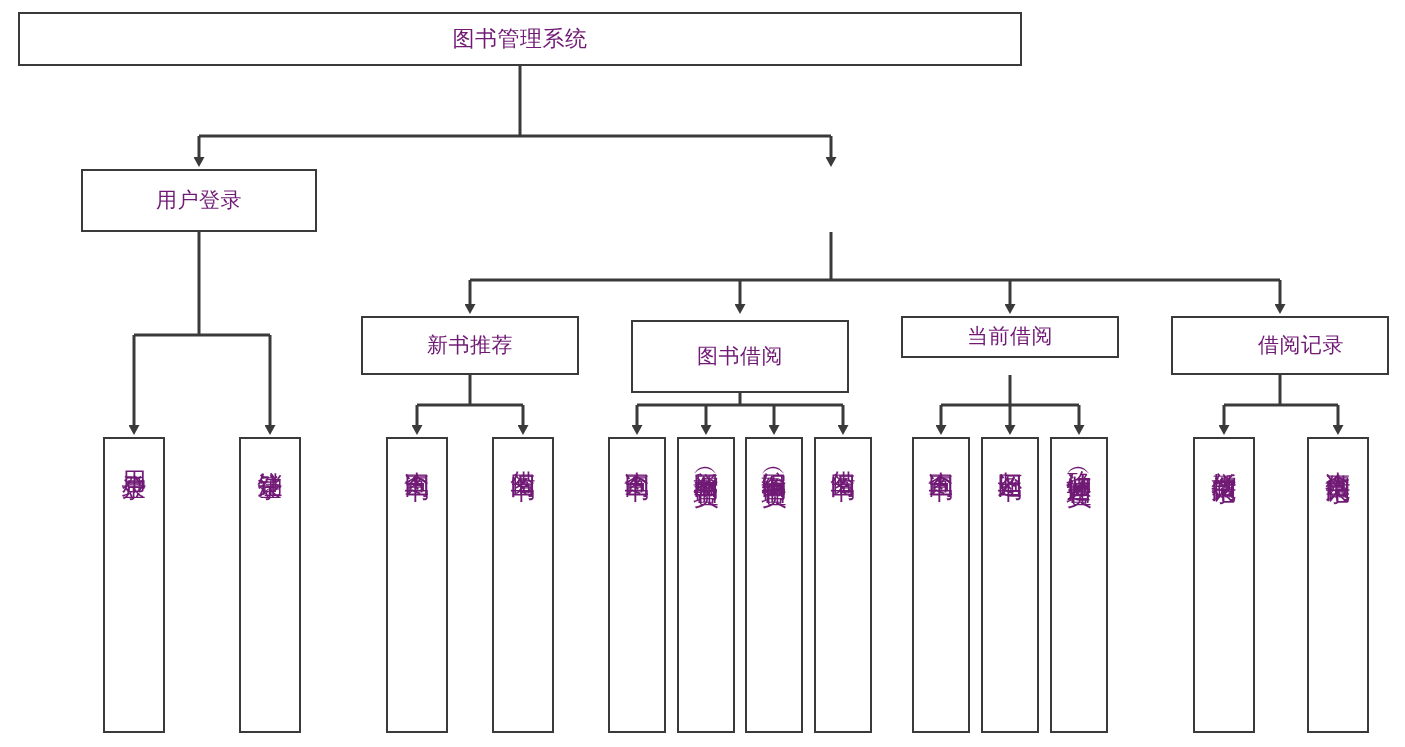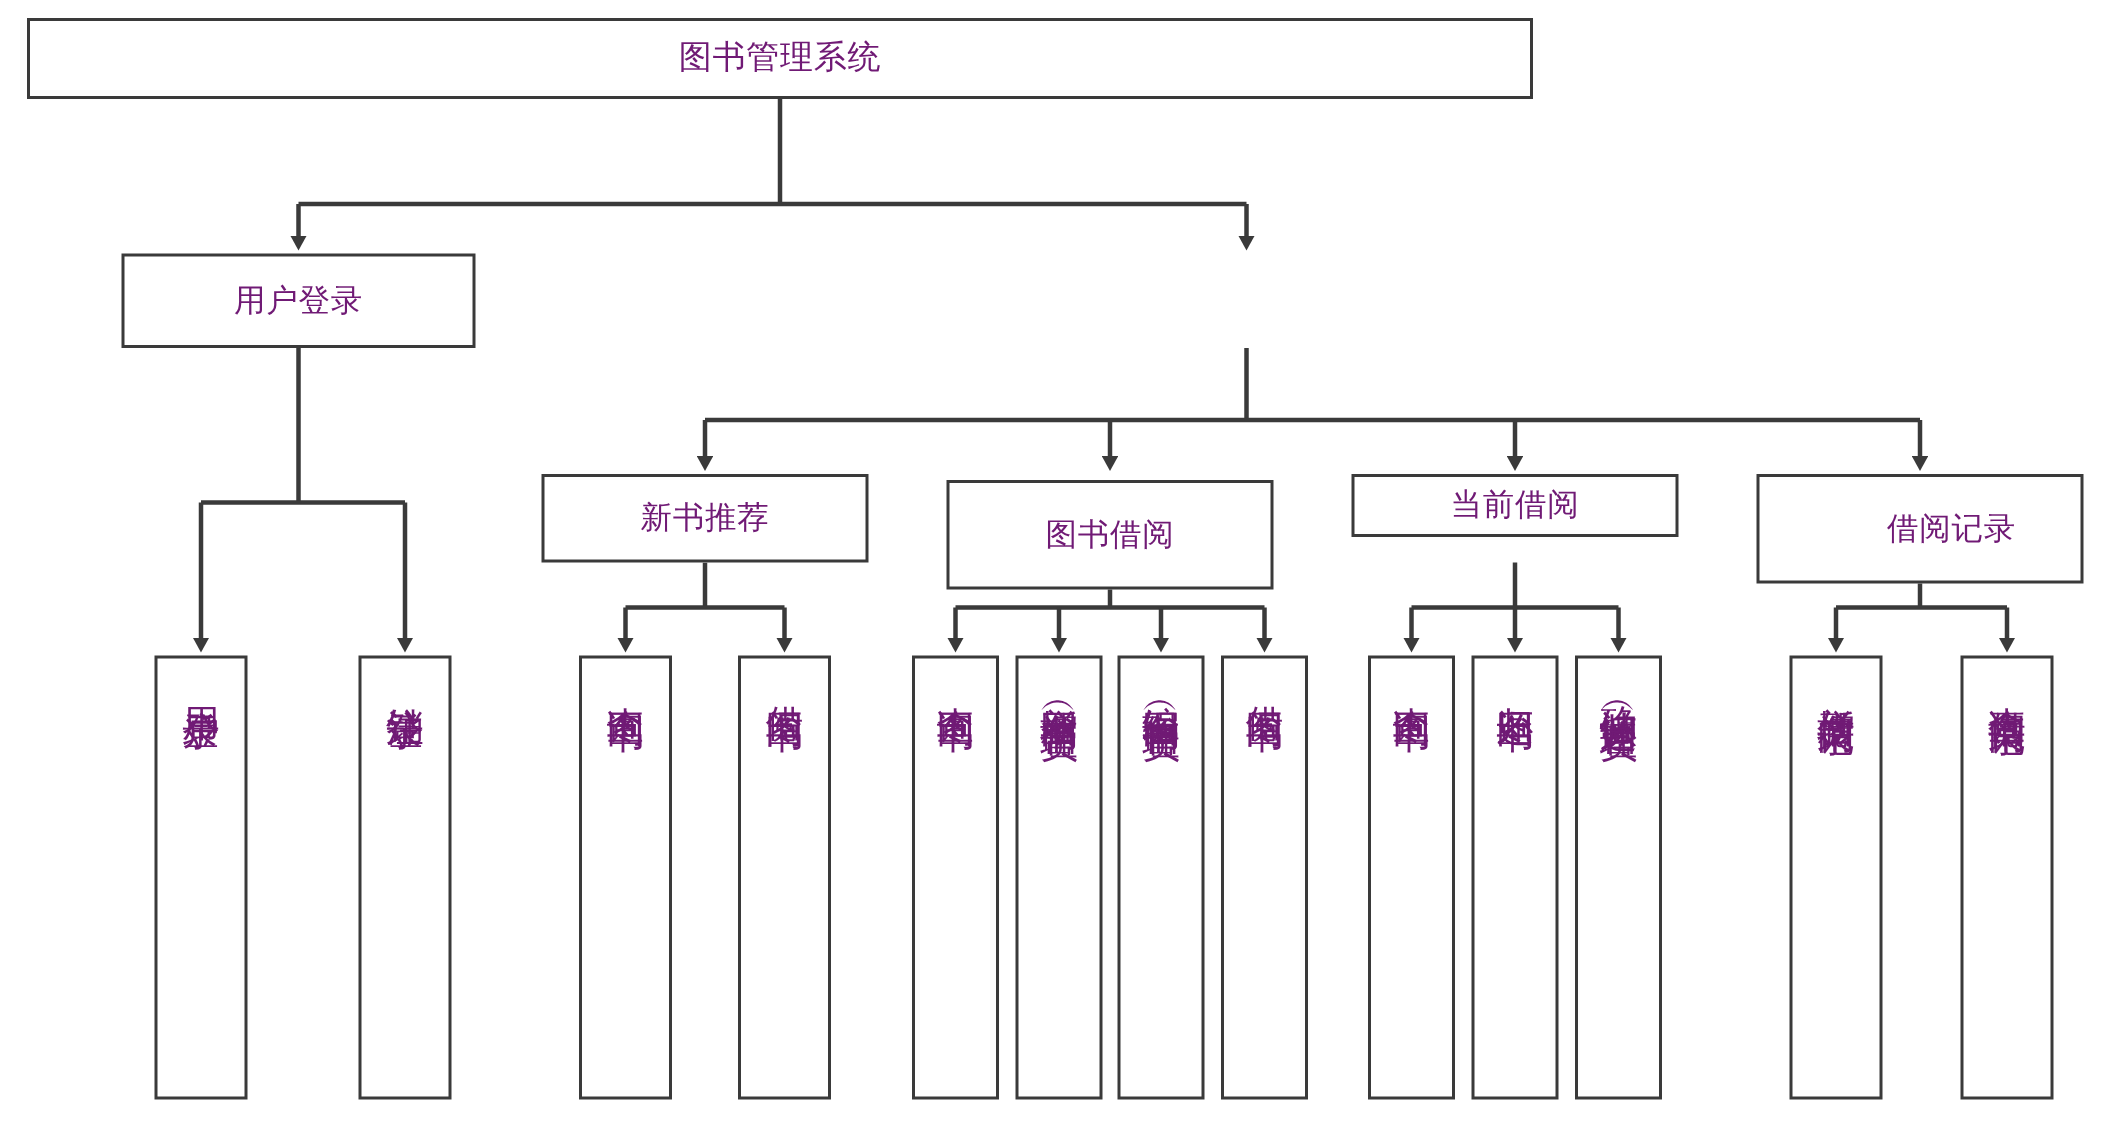--- a/index.html
+++ b/index.html
@@ -142,21 +142,21 @@
 
   <div class="node h" style="left:361px; top:316px; width:218px; height:59px;">
     <span class="node-label">新书推荐</span>
   </div>
   <div class="node h" style="left:631px; top:320px; width:218px; height:73px;">
     <span class="node-label">图书借阅</span>
   </div>
   <div class="node h" style="left:901px; top:316px; width:218px; height:42px;">
     <span class="node-label">当前借阅</span>
   </div>
-  <div class="node h" style="left:1171px; top:316px; width:218px; height:73px;padding-left:42px;">
+  <div class="node h" style="left:1171px; top:316px; width:218px; height:59px;padding-left:42px;">
     <span class="node-label">借阅记录</span>
   </div>
 
   <div class="node v" style="left:103px; top:437px; width:62px; height:296px;">
     <span class="node-label">用户登录</span>
   </div>
   <div class="node v" style="left:239px; top:437px; width:62px; height:296px;">
     <span class="node-label">注销登录</span>
   </div>
 

